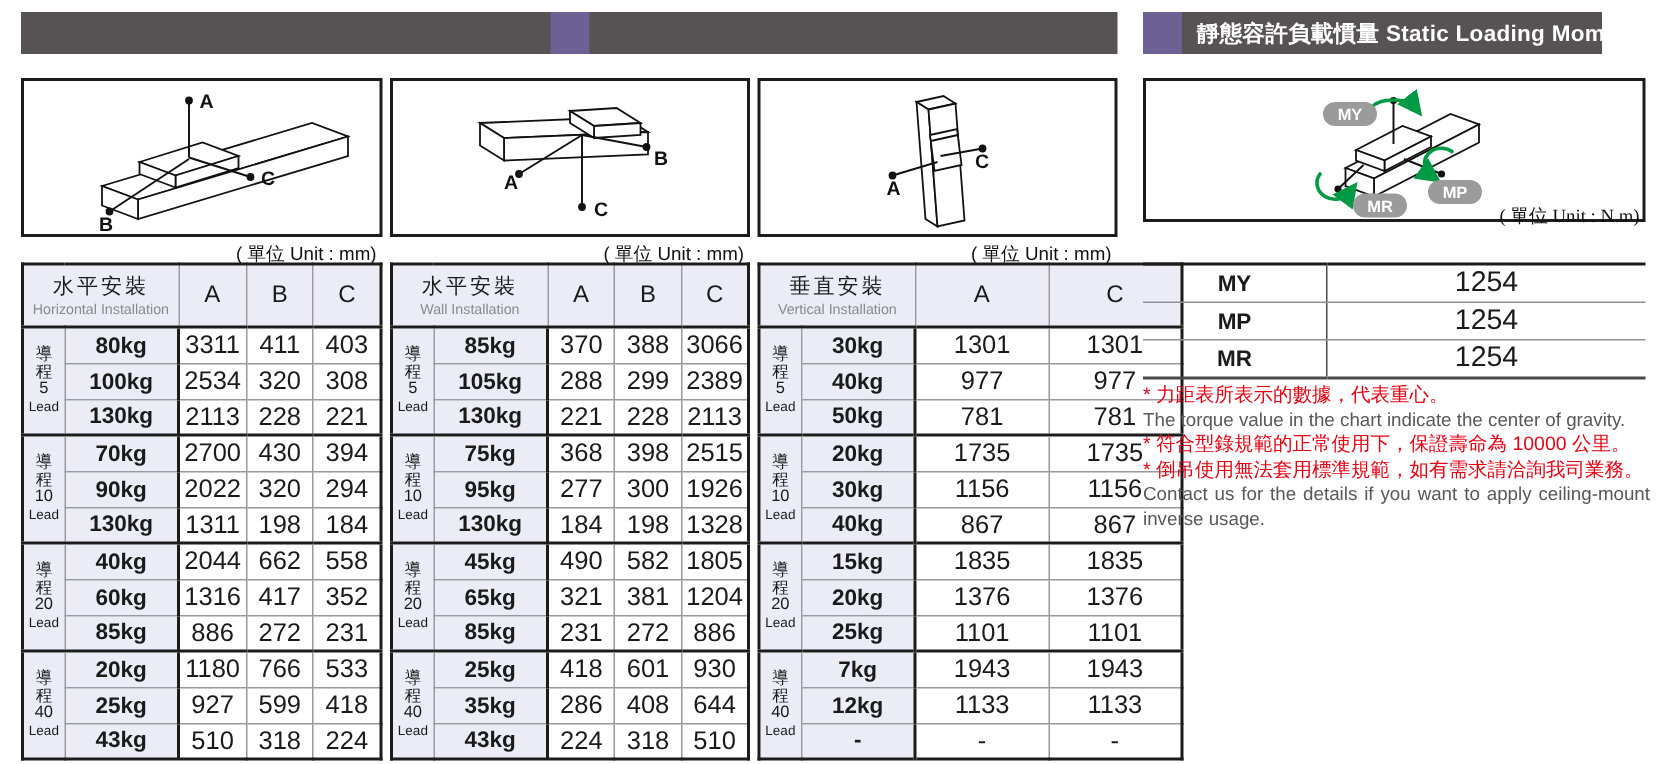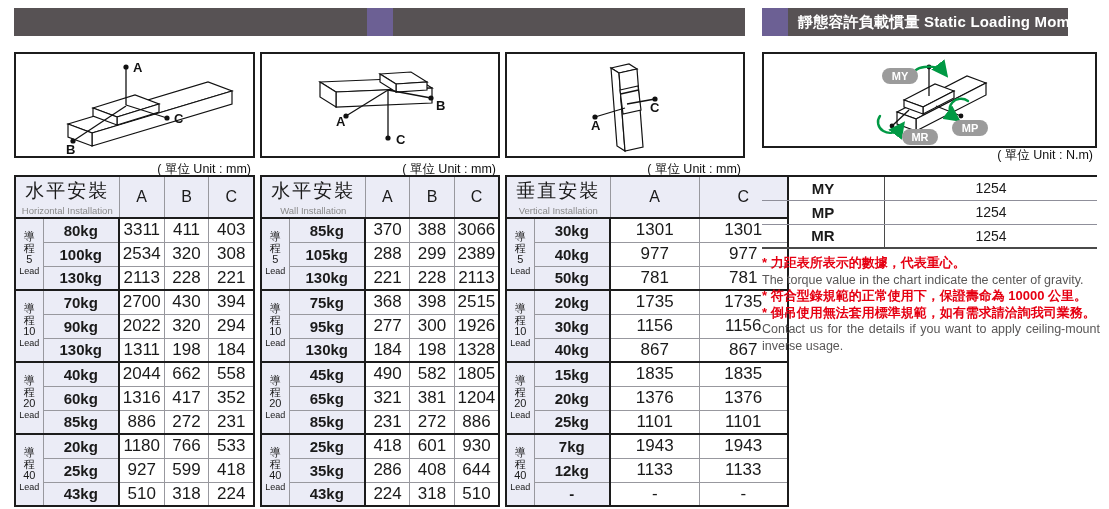--- a/index.html
+++ b/index.html
@@ -20,55 +20,55 @@
   #dbox1{left:14px;width:241px;}
   #dbox2{left:260px;width:240px;}
   #dbox3{left:505px;width:240px;}
   #dbox4{left:762px;top:52px;width:335px;height:96px;}
   .dbox svg{display:block;}
 
   .unit{position:absolute;font-size:12.5px;text-align:right;padding-right:4px;box-sizing:border-box;color:#111;}
   #unit1{left:14px;top:161px;width:241px;}
   #unit2{left:260px;top:161px;width:240px;}
   #unit3{left:505px;top:161px;width:240px;}
-  #unit4{left:762px;top:147px;width:335px;}
+  #unit4{left:762px;top:136px;width:335px;font-family:Liberation Serif, serif;}
 
   
   .twrap{position:absolute;top:175px;}
   #twrap0{left:14px;width:241px;}
   #twrap1{left:260px;width:240px;}
   #twrap2{left:505px;width:284px;}
   table.spec{width:100%;border-collapse:collapse;table-layout:fixed;border:2px solid #1c1c1c;}
   .spec td{border:1px solid #98989e;text-align:center;vertical-align:middle;padding:0;overflow:hidden;}
   .spec .shade{background:#ebecf6;}
   .spec thead tr{height:42px;}
   .spec thead td{border-bottom:2px solid #1c1c1c;}
   .spec tbody tr{height:24px;}
   .spec tbody tr.gstart td{border-top:2px solid #1c1c1c;}
-  .spec .th-name .zh{font-size:19px;letter-spacing:2px;}
+  .spec .th-name .zh{font-size:14px;letter-spacing:2px;}
   .spec .th-name .en{font-size:9.5px;color:#8a8a8a;margin-top:1px;white-space:nowrap;}
   .spec .th-col{font-size:16px;}
   .spec td.lead{font-size:11px;line-height:11.5px;padding:2px 0;}
   .spec td.lead .le{font-size:9px;}
   .spec td.kg{font-weight:bold;font-size:15px;}
   .spec td.val{font-size:17px;}
   .spec td.vfirst{border-left:2px solid #1c1c1c;}
 
   
   #mtable{position:absolute;left:762px;top:175px;width:335px;border-collapse:collapse;table-layout:fixed;}
   #mtable tr{height:24px;}
   #mtable td{text-align:center;border-bottom:1px solid #8f8f9a;}
   #mtable tr:first-child td{border-top:2px solid #1c1c1c;}
   #mtable tr:last-child td{border-bottom:2px solid #4a4a4a;}
   #mtable .m-label{width:120px;font-weight:bold;font-size:15px;border-right:1px solid #4a4a4a;}
-  #mtable .m-val{font-size:14px;}
+  #mtable .m-val{font-size:19px;}
 
   
   #notes{position:absolute;left:762px;top:255px;width:338px;font-size:12.5px;line-height:16.5px;}
-  .note-red{color:#e60012;font-weight:bold;font-size:13px;}
+  .note-red{color:#e60012;font-weight:normal;font-size:13px;}
   .note-gray{color:#595757;text-align:justify;}
 
   
   .ln{stroke:#111;stroke-width:1.3;fill:none;}
   .face{stroke:#111;stroke-width:1.2;fill:#fff;}
   .dot{fill:#111;}
   .axlbl{font-family:"Liberation Sans",sans-serif;font-size:13px;font-weight:bold;fill:#111;}
   .garc{stroke:#009944;stroke-width:2.4;fill:none;stroke-linecap:round;}
   .badge{fill:#9b9b9b;}
   .badge-t{font-family:"Liberation Sans",sans-serif;font-size:11px;font-weight:bold;fill:#fff;text-anchor:middle;}

